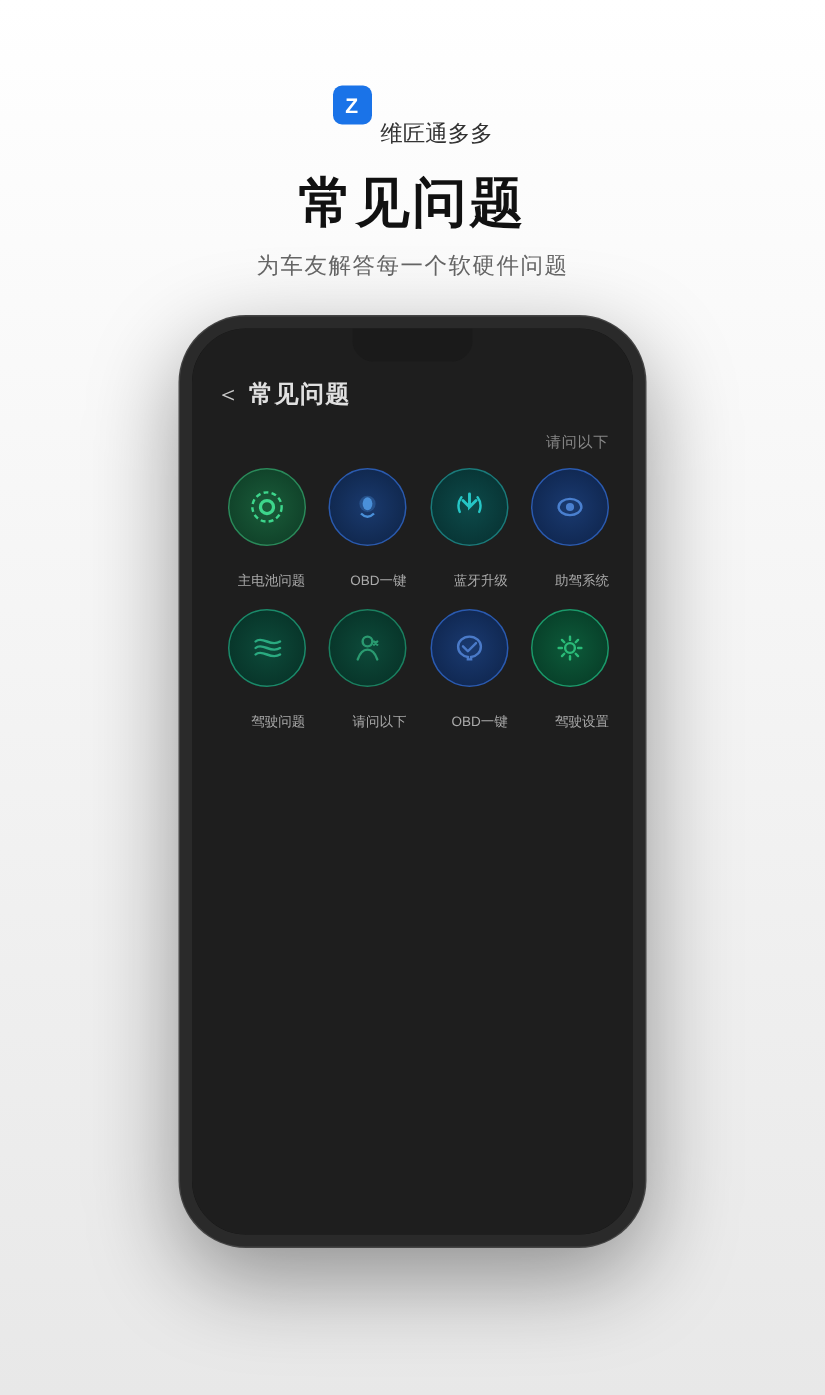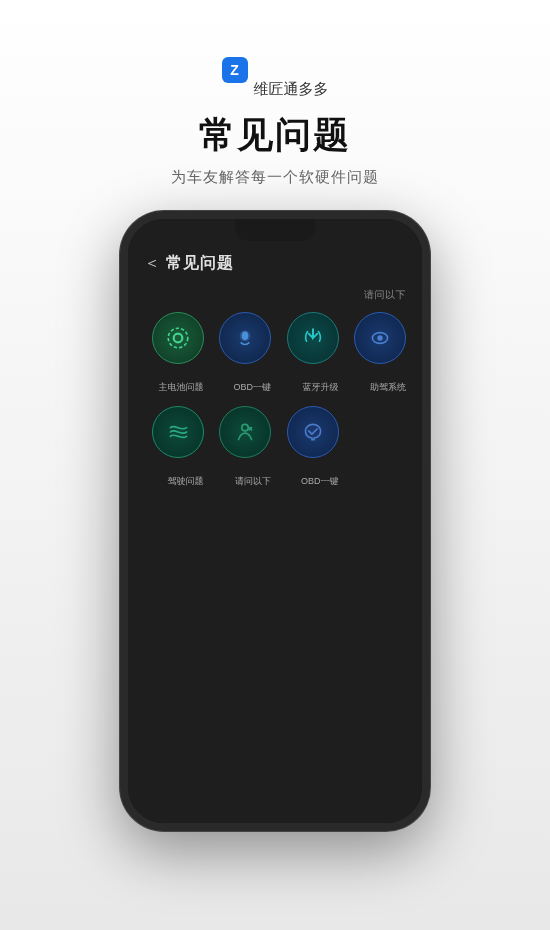--- a/index.html
+++ b/index.html
@@ -290,17 +290,26 @@
         <div class="grid-item">
           <div class="icon-circle icon-blue4">
             <svg width="26" height="26" viewBox="0 0 24 24" fill="none">
               <path d="M12 5 C8 5 5 8 5 11 C5 14.5 7.5 17 11 17.5 L11 19 H13 V17.5 C16.5 17 19 14.5 19 11 C19 8 16 5 12 5Z" stroke="#4a7ac8" stroke-width="1.5" fill="none"></path>
               <path d="M8 11 L11 14 L16 9" stroke="#4a7ac8" stroke-width="1.5" stroke-linecap="round" stroke-linejoin="round"></path>
             </svg>
           </div>
           <span class="icon-label">OBD一键</span>
         </div>
 
+        <div class="grid-item">
+          <div class="icon-circle icon-green3">
+            <svg width="26" height="26" viewBox="0 0 24 24" fill="none">
+              <circle cx="12" cy="12" r="3" stroke="#2abb78" stroke-width="1.5"></circle>
+              <path d="M12 5 V7 M12 17 V19 M5 12 H7 M17 12 H19 M7.05 7.05 L8.46 8.46 M15.54 15.54 L16.95 16.95 M16.95 7.05 L15.54 8.46 M8.46 15.54 L7.05 16.95" stroke="#2abb78" stroke-width="1.5" stroke-linecap="round"></path>
+            </svg>
+          </div>
+          <span class="icon-label">驾驶设置</span>
+        </div>
       </div>
     </div>
   </div>
 
 </div>
 
 </body></html>

